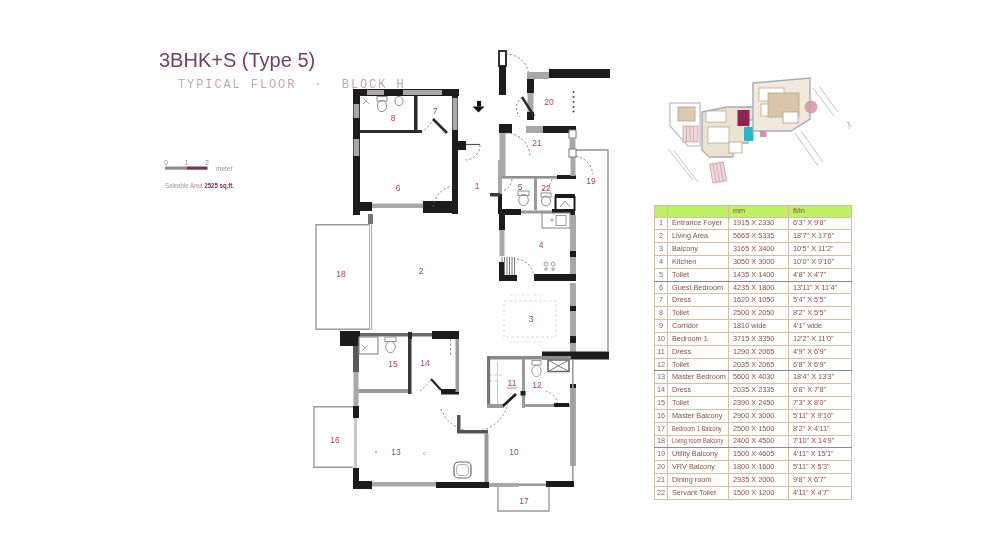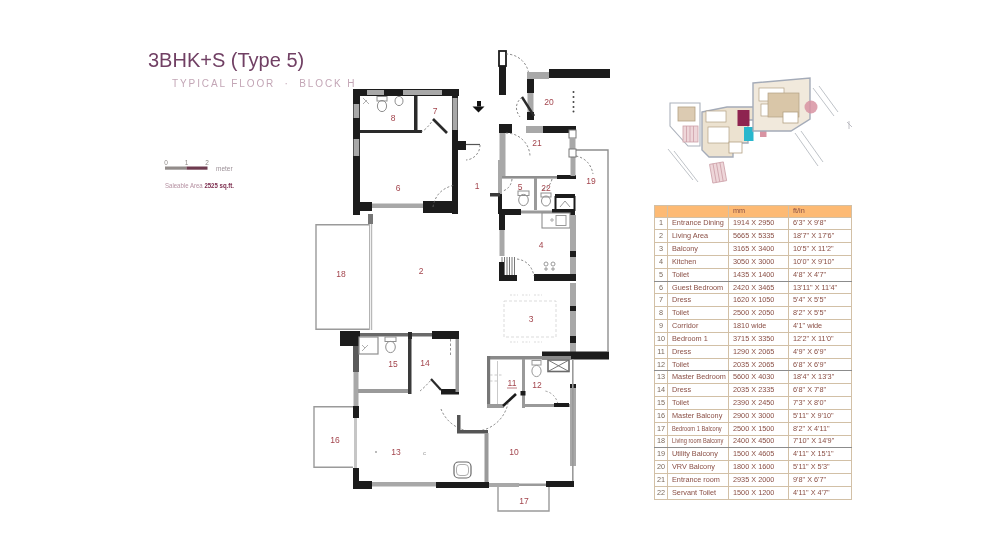--- a/index.html
+++ b/index.html
@@ -1,22 +1,22 @@
 <!DOCTYPE html>
 <html><head>
 <meta charset="utf-8">
 <style>
 html,body{margin:0;padding:0;background:#fff;}
 #canvas{position:relative;width:1008px;height:551px;background:#fff;overflow:hidden;font-family:"Liberation Sans",sans-serif;}
-#title{position:absolute;left:148px;top:49px;font-size:20px;color:#714064;letter-spacing:0px;}
-#subtitle{position:absolute;left:172px;top:78px;font-size:10px;color:#c3a6b6;letter-spacing:1.9px;}
+#title{position:absolute;left:159px;top:49px;font-size:20px;color:#714064;letter-spacing:0px;}
+#subtitle{position:absolute;left:178px;top:78px;font-size:12px;color:#c3a6b6;letter-spacing:1.9px;font-family:Liberation Mono, monospace;}
 #plansvg{position:absolute;left:0;top:0;}
 table.dims{position:absolute;left:654px;top:205px;border-collapse:collapse;table-layout:fixed;width:197px;font-size:7.3px;color:#8a4f45;}
 table.dims td{border:1px solid #d2c0a6;padding:0 0 0 4px;height:11.83px;line-height:8px;overflow:visible;white-space:nowrap;}
-table.dims tr.hd td{background:#fdba74;height:10.5px;color:#8a4f45;margin-top:36px;}
+table.dims tr.hd td{background:#bef264;height:10.5px;color:#8a4f45;margin-top:36px;}
 table.dims td.n{text-align:center;padding:0;color:#7b6a5d;}
 table.dims span.sq{display:inline-block;transform:scaleX(0.78);transform-origin:0 50%;white-space:nowrap;}
 tr.grp td{border-bottom:1.6px solid #8c8c8c;}
 </style>
 </head>
 <body>
 <div id="canvas">
 
 <div id="title">3BHK+S (Type 5)</div>
 
@@ -477,22 +477,22 @@
       </colgroup>
 <tbody>
         <tr class="hd">
           <td class="n"></td>
           <td></td>
           <td>mm</td>
           <td>ft/in</td>
         </tr>
 <tr>
           <td class="n">1</td>
-          <td>Entrance Dining</td>
-          <td>1914 X 2950</td>
+          <td>Entrance Foyer</td>
+          <td>1915 X 2330</td>
           <td>6'3" X 9'8"</td>
         </tr>
 <tr>
           <td class="n">2</td>
           <td>Living Area</td>
           <td>5665 X 5335</td>
           <td>18'7" X 17'6"</td>
         </tr>
 <tr>
           <td class="n">3</td>
@@ -508,21 +508,21 @@
         </tr>
 <tr class="grp">
           <td class="n">5</td>
           <td>Toilet</td>
           <td>1435 X 1400</td>
           <td>4'8" X 4'7"</td>
         </tr>
 <tr>
           <td class="n">6</td>
           <td>Guest Bedroom</td>
-          <td>2420 X 3465</td>
+          <td>4235 X 1800</td>
           <td>13'11" X 11'4"</td>
         </tr>
 <tr>
           <td class="n">7</td>
           <td>Dress</td>
           <td>1620 X 1050</td>
           <td>5'4" X 5'5"</td>
         </tr>
 <tr>
           <td class="n">8</td>
@@ -597,21 +597,21 @@
           <td>4'11" X 15'1"</td>
         </tr>
 <tr>
           <td class="n">20</td>
           <td>VRV Balcony</td>
           <td>1800 X 1600</td>
           <td>5'11" X 5'3"</td>
         </tr>
 <tr>
           <td class="n">21</td>
-          <td>Entrance room</td>
+          <td>Dining room</td>
           <td>2935 X 2000</td>
           <td>9'8" X 6'7"</td>
         </tr>
 <tr>
           <td class="n">22</td>
           <td>Servant Toilet</td>
           <td>1500 X 1200</td>
           <td>4'11" X 4'7"</td>
         </tr>
 </tbody>

